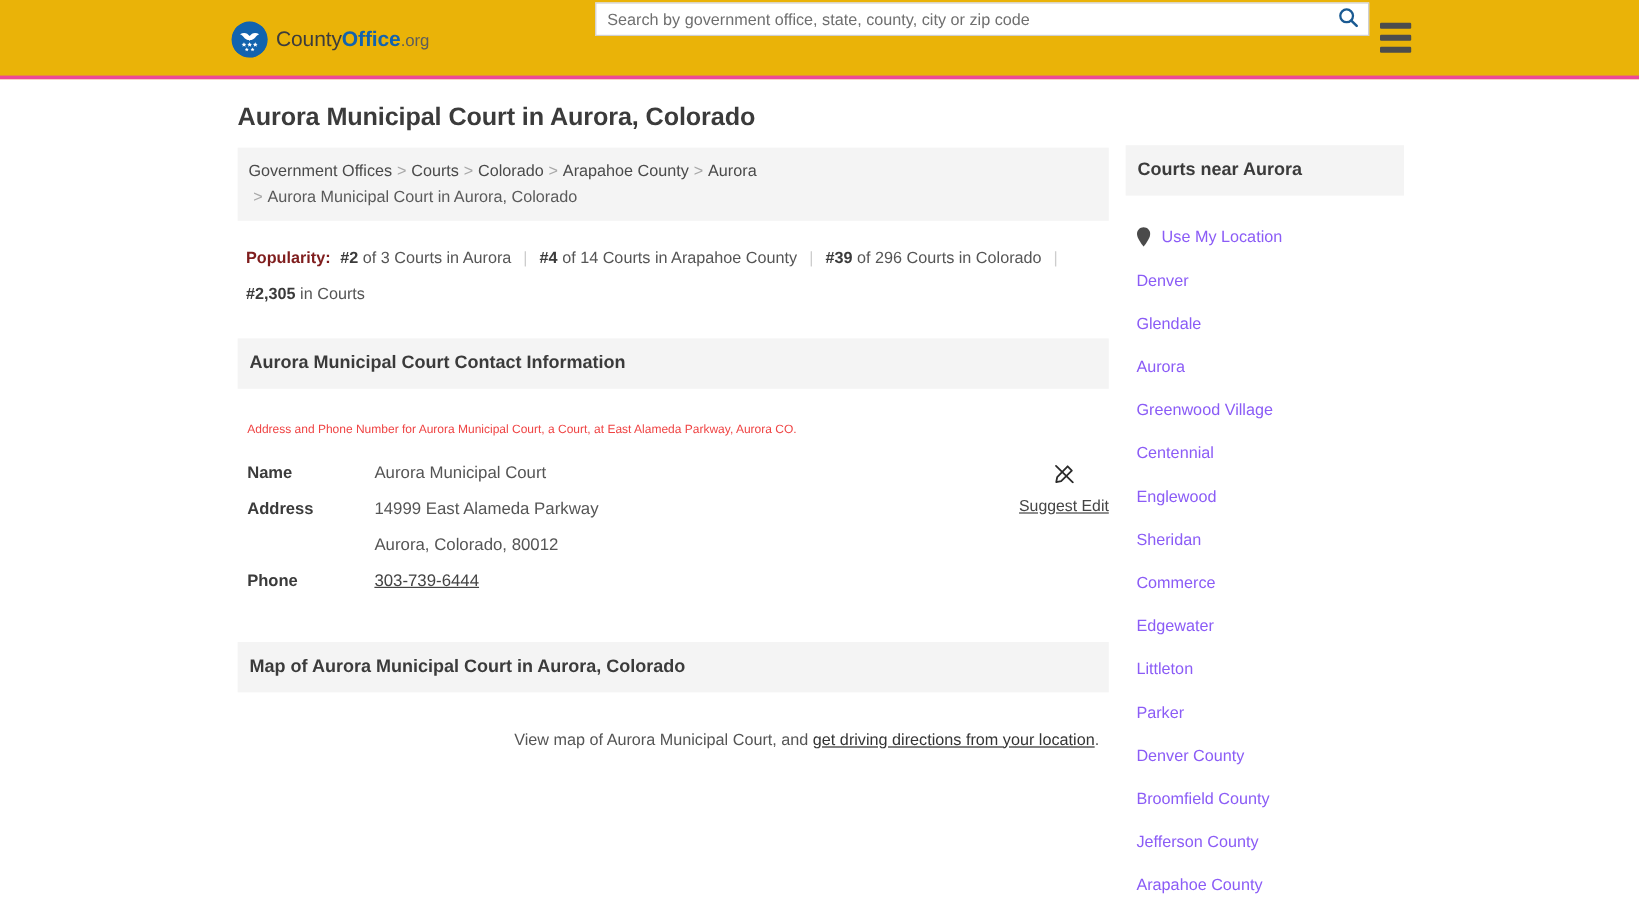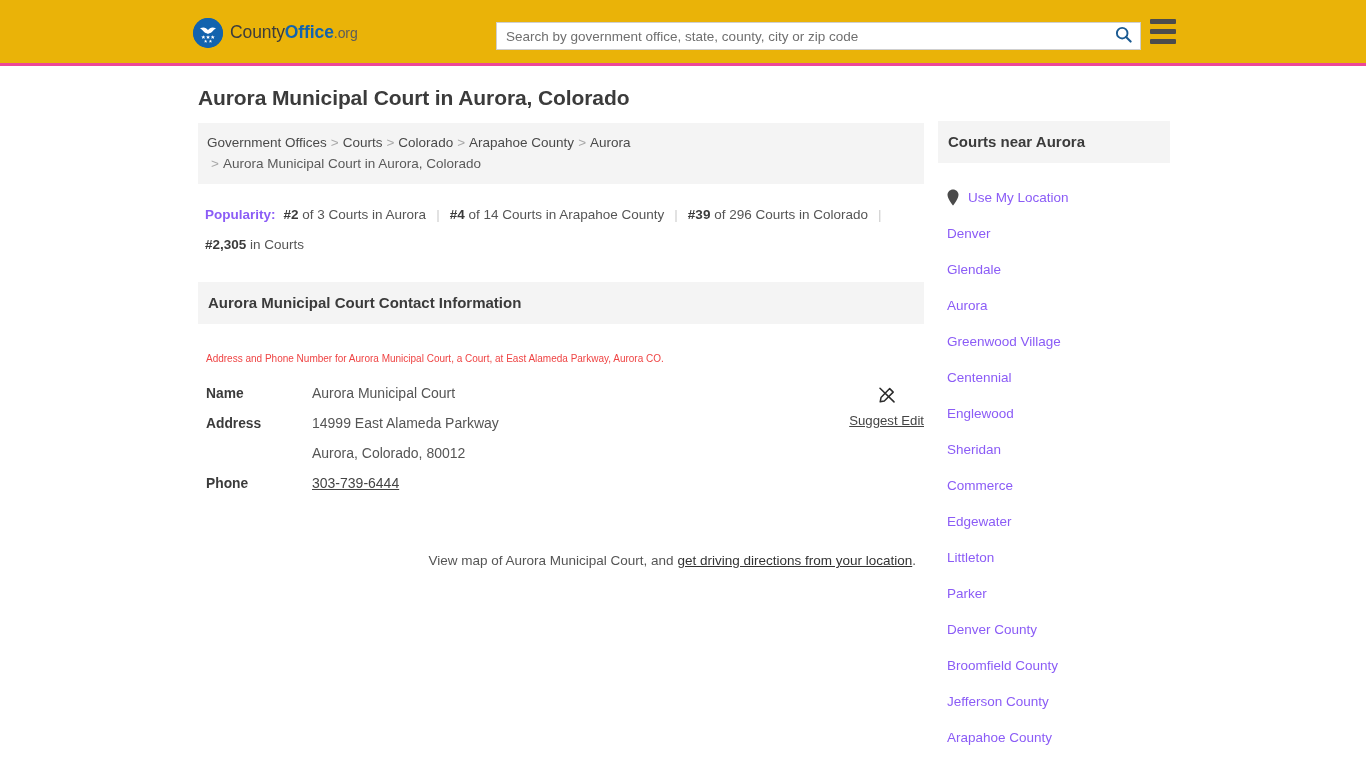--- a/index.html
+++ b/index.html
@@ -55,21 +55,21 @@
     white-space: nowrap;
     line-height: 1;
   }
   .brand-text .b-county { color: #3c3c3c; }
   .brand-text .b-office { color: #1263ae; font-weight: bold; }
   .brand-text .b-org { color: #5c5c5c; font-size: 14px; }
 
   .search-wrap {
     position: absolute;
     left: 496px;
-    top: 22px;
+    top: 2px;
     width: 645px;
     height: 28px;
     background: #ffffff;
     border: 1px solid #cfcfcf;
     display: flex;
     align-items: center;
   }
   .search-input {
     flex: 1 1 auto;
     border: 0;
@@ -160,21 +160,21 @@
 
   .popularity {
     margin-top: 16px;
     padding: 0 7px;
     font-size: 13.5px;
     line-height: 30px;
     color: #555555;
   }
   .popularity .pop-label {
     font-weight: bold;
-    color: #8b5cf6;
+    color: #7f1d1d;
     margin-right: 8px;
   }
   .popularity .rank { font-weight: bold; color: #3b3b3b; }
   .popularity .pop-item { white-space: nowrap; }
   .popularity .divider {
     display: inline-block;
     color: #cdcdcd;
     margin: 0 10px;
   }
 
@@ -374,20 +374,21 @@
 
         <div class="contact-row">
           <div class="c-label">Phone</div>
           <div class="c-value"><a>303-739-6444</a></div>
         </div>
 
       </div>
     </section>
 
     <section class="map-block">
+      <div class="section-head">Map of Aurora Municipal Court in Aurora, Colorado</div>
       <p class="map-intro"><span>View map of Aurora Municipal Court, and </span><a>get driving directions from your location</a><span>.</span></p>
     </section>
 
   </main>
 
   <aside class="side-col">
     <div class="side-head">Courts near Aurora</div>
     <ul class="side-list">
       <li>
         <span class="loc-pin">

